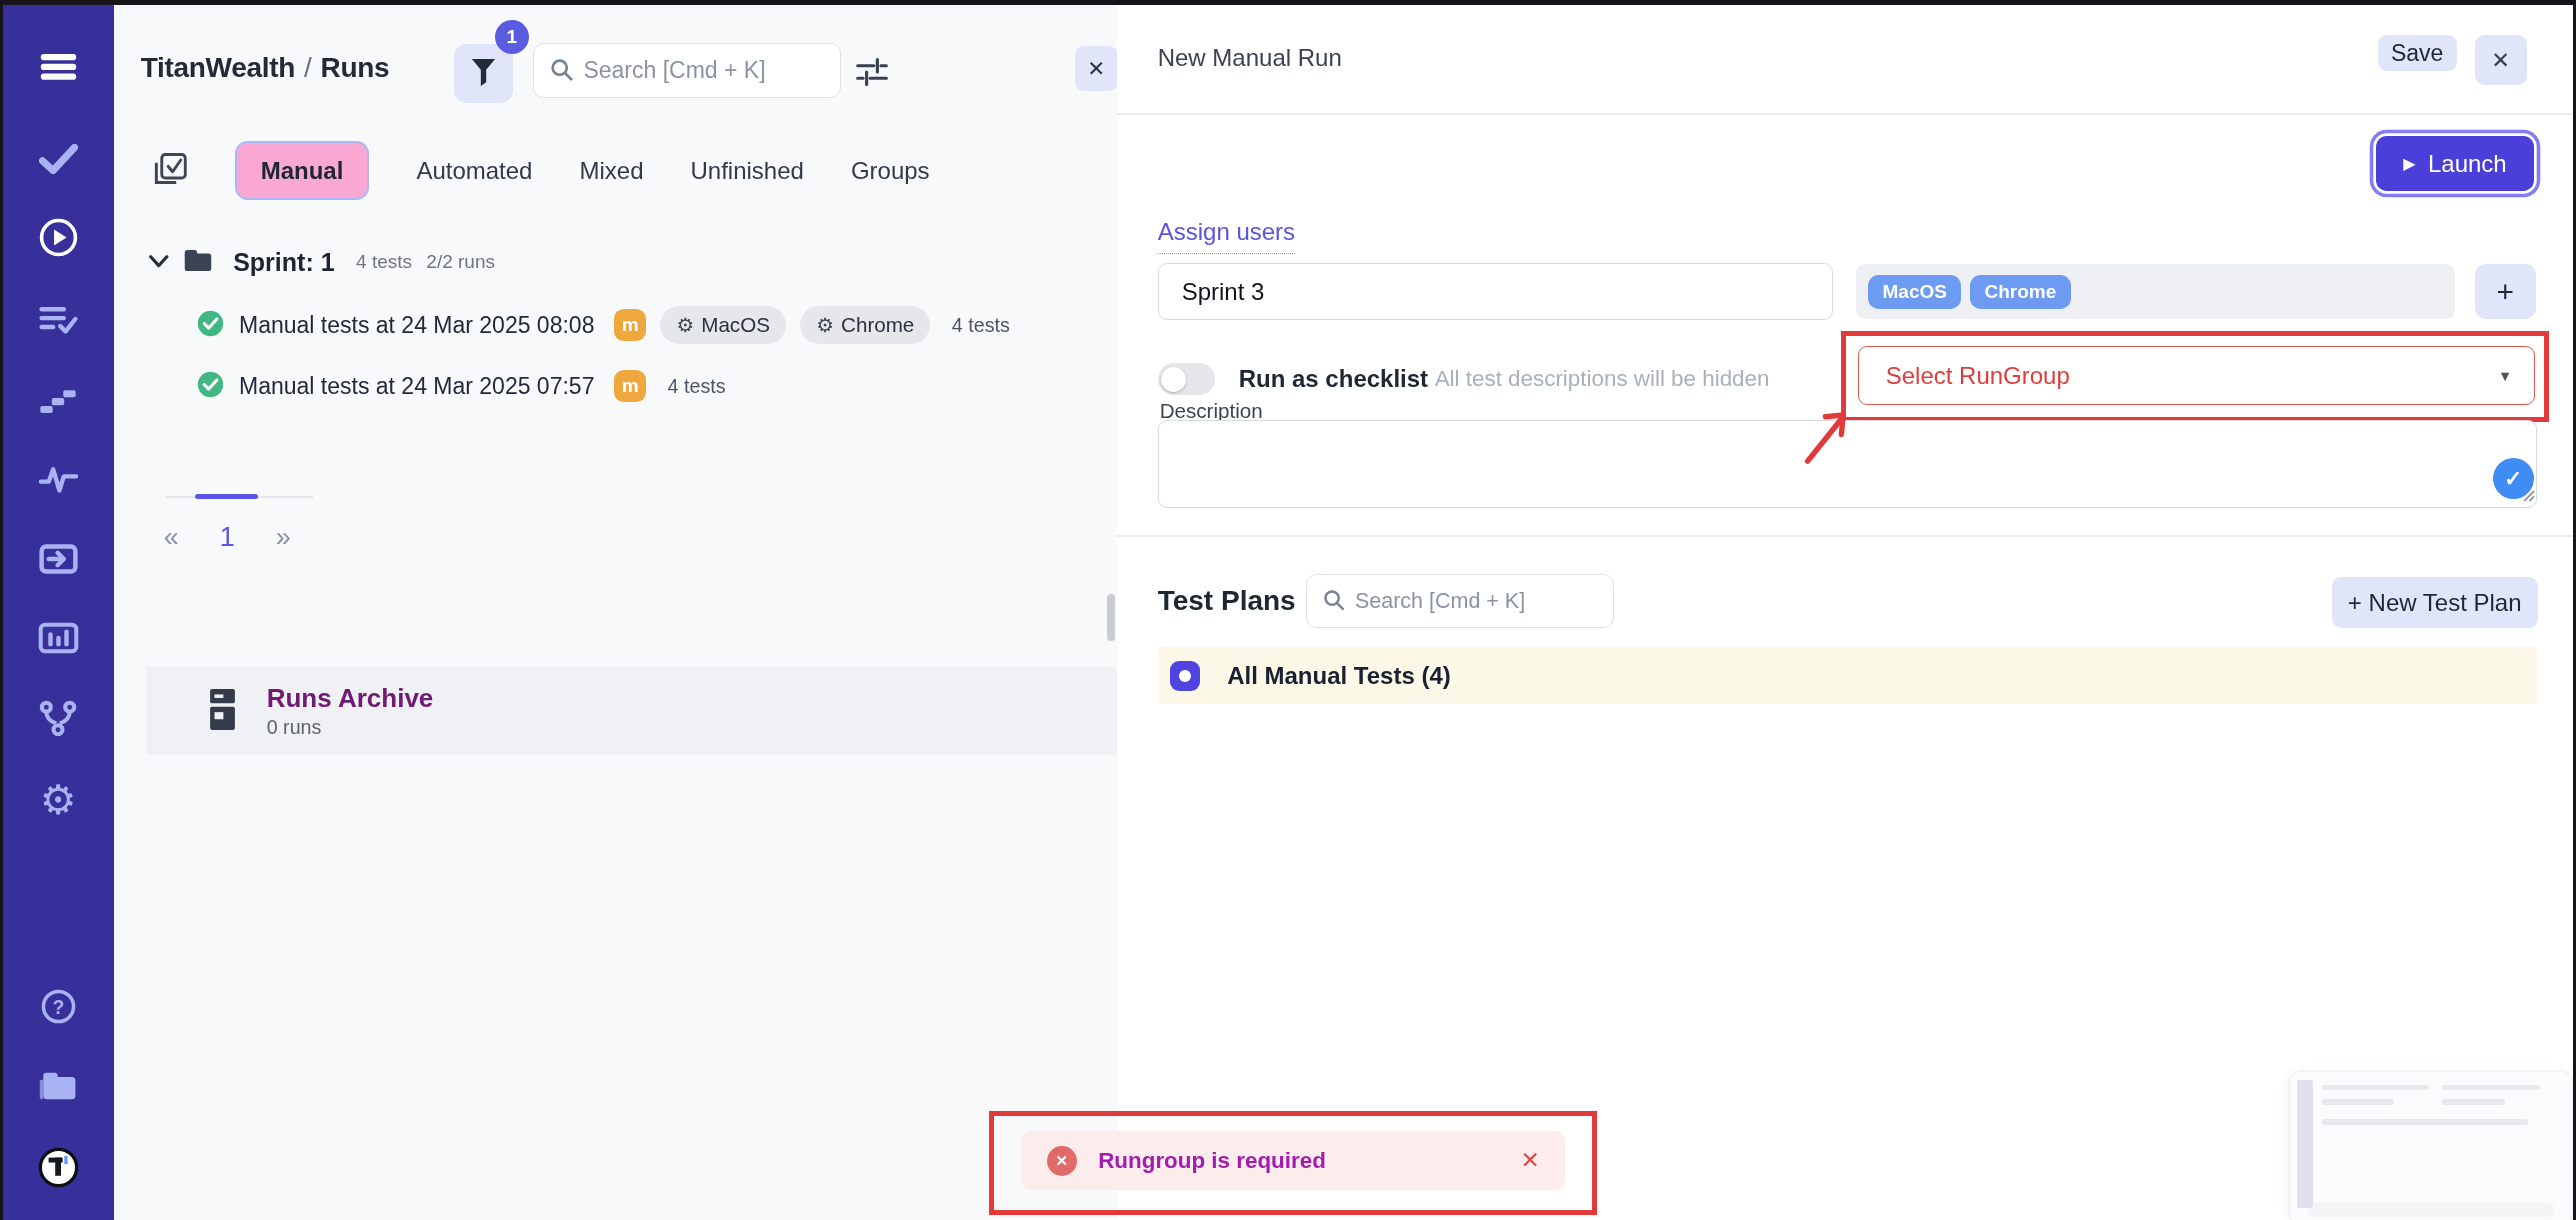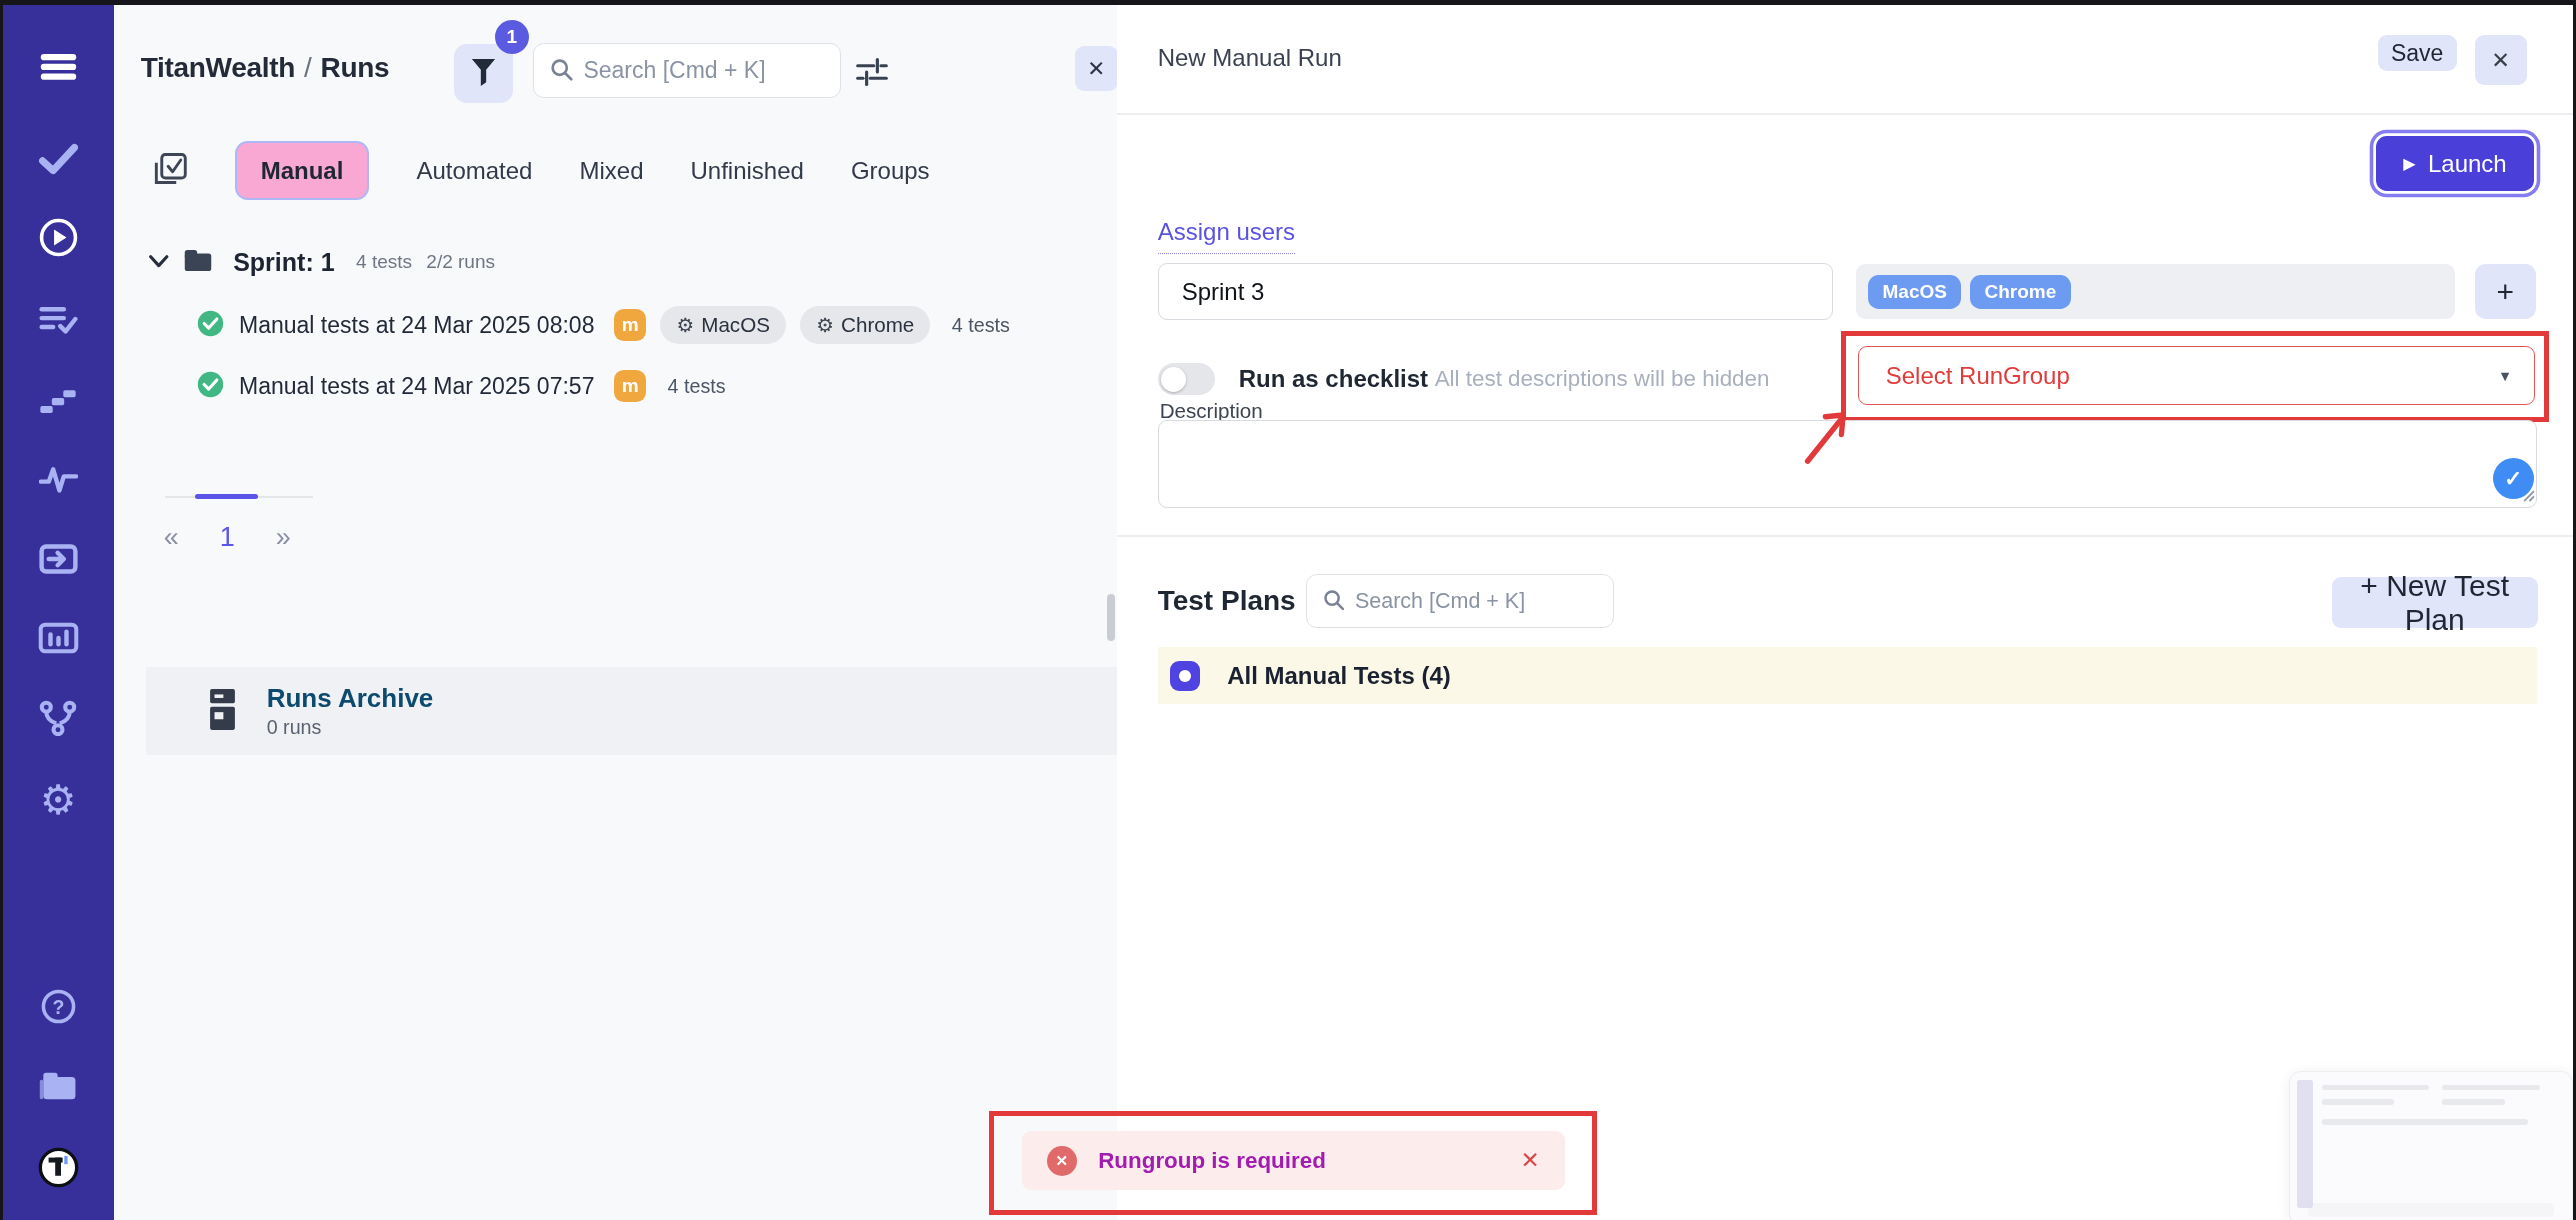--- a/index.html
+++ b/index.html
@@ -38,21 +38,21 @@
   .env-pill .gear-glyph { font-size:19.7px; color:#3f4654; }
   .run-count { font-size:19.7px; color:#4b5563; margin-left:7.2px; }
 
   .pag-track { position:absolute; left:51px; top:491px; width:148px; height:1.8px; background:#e5e6ea; }
   .pag-active { position:absolute; left:81px; top:489px; width:63px; height:4.5px; border-radius:2.7px; background:#5a54e8; }
   .pagination { position:absolute; left:50px; top:517px; display:flex; align-items:center; gap:41px; font-size:27px; }
   .pag-arrow { color:#8a90a4; cursor:pointer; }
   .pag-page { color:#5a54e8; cursor:pointer; }
 
   .archive-row { position:absolute; left:32px; top:662px; width:971px; height:88px; background:#f0f1f4; display:flex; align-items:center; padding-left:57px; gap:25px; cursor:pointer; }
-  .archive-title { font-size:26px; font-weight:bold; color:#0c4a6e; }
+  .archive-title { font-size:26px; font-weight:bold; color:#701a75; }
   .archive-count { font-size:19.7px; color:#5a6270; margin-top:1.8px; }
   .lp-scroll-thumb { position:absolute; left:993px; top:589px; width:8px; height:47px; border-radius:4.5px; background:#c9ccd3; cursor:pointer; }
 
   
   .right-panel { position:absolute; left:1114px; top:0; bottom:0; width:1456px; background:#ffffff; }
   .rp-title { position:absolute; left:41px; top:39px; font-size:24px; color:#3a4150; }
   .soft-btn { background:#e1e5fa; border:none; border-radius:9px; color:#1f2733; font-size:23px; font-family:"Liberation Sans",sans-serif; cursor:pointer; display:flex; align-items:center; justify-content:center; }
   .save-btn { position:absolute; left:1261px; top:30px; width:79px; height:36px; }
   .rp-close { position:absolute; left:1358px; top:30px; width:52px; height:50px; font-size:22.4px; color:#39404e; }
   .divider { position:absolute; left:0; right:0; height:1.3px; background:#eceef2; }
@@ -83,21 +83,21 @@
   .rungroup-caret { font-size:14.3px; color:#4a5160; }
 
   .desc-label { position:absolute; left:43px; top:394px; font-size:20.6px; color:#3d4451; }
   .desc-area { position:absolute; left:41px; top:415px; width:1379px; height:88px; border:1.3px solid #d8dae0; border-radius:9px; background:#fff; font-size:23px; font-family:"Liberation Sans",sans-serif; padding:12.5px 18px; color:#101418; resize:none; outline:none; }
   .blue-check { position:absolute; left:1376px; top:453px; width:41px; height:41px; border-radius:50%; background:#3e8cf4; color:#fff; font-size:21.5px; font-weight:bold; display:flex; align-items:center; justify-content:center; cursor:pointer; }
   .resize-grip { position:absolute; left:1404px; top:483px; }
 
   .tp-title { position:absolute; left:41px; top:580px; font-size:28px; font-weight:bold; color:#1f2733; }
   .tp-search { left:189px; top:569px; width:308px; height:54px; }
   .tp-search input { font-size:21.5px; }
-  .tp-new-btn { position:absolute; left:1215px; top:572px; width:206px; height:51px; font-size:30px; }
+  .tp-new-btn { position:absolute; left:1215px; top:572px; width:206px; height:51px; font-size:24px; }
   .tp-item { position:absolute; left:41px; top:642px; width:1379px; height:57px; background:#fcf8e8; display:flex; align-items:center; gap:27px; padding-left:12.5px; cursor:pointer; }
   .radio-on { width:30px; height:30px; border-radius:9px; background:#4f43e2; display:flex; align-items:center; justify-content:center; }
   .radio-on .dot { width:11.6px; height:11.6px; border-radius:50%; background:#fff; }
   .tp-item-label { font-size:24px; font-weight:bold; color:#1a2130; }
 
   
   .toast-annotation { position:absolute; left:986px; top:1106px; width:608px; height:104px; border:5.4px solid #e23a3a; }
   .toast { position:absolute; left:1019px; top:1126px; width:543px; height:59px; background:#fcecec; border-radius:9px; display:flex; align-items:center; padding:0 25px; gap:21.5px; }
   .toast-icon { width:30px; height:30px; border-radius:50%; background:#e06a6a; color:#fff; font-size:15px; font-weight:bold; display:flex; align-items:center; justify-content:center; }
   .toast-msg { font-size:22.4px; font-weight:bold; color:#a21caf; flex:1; }

